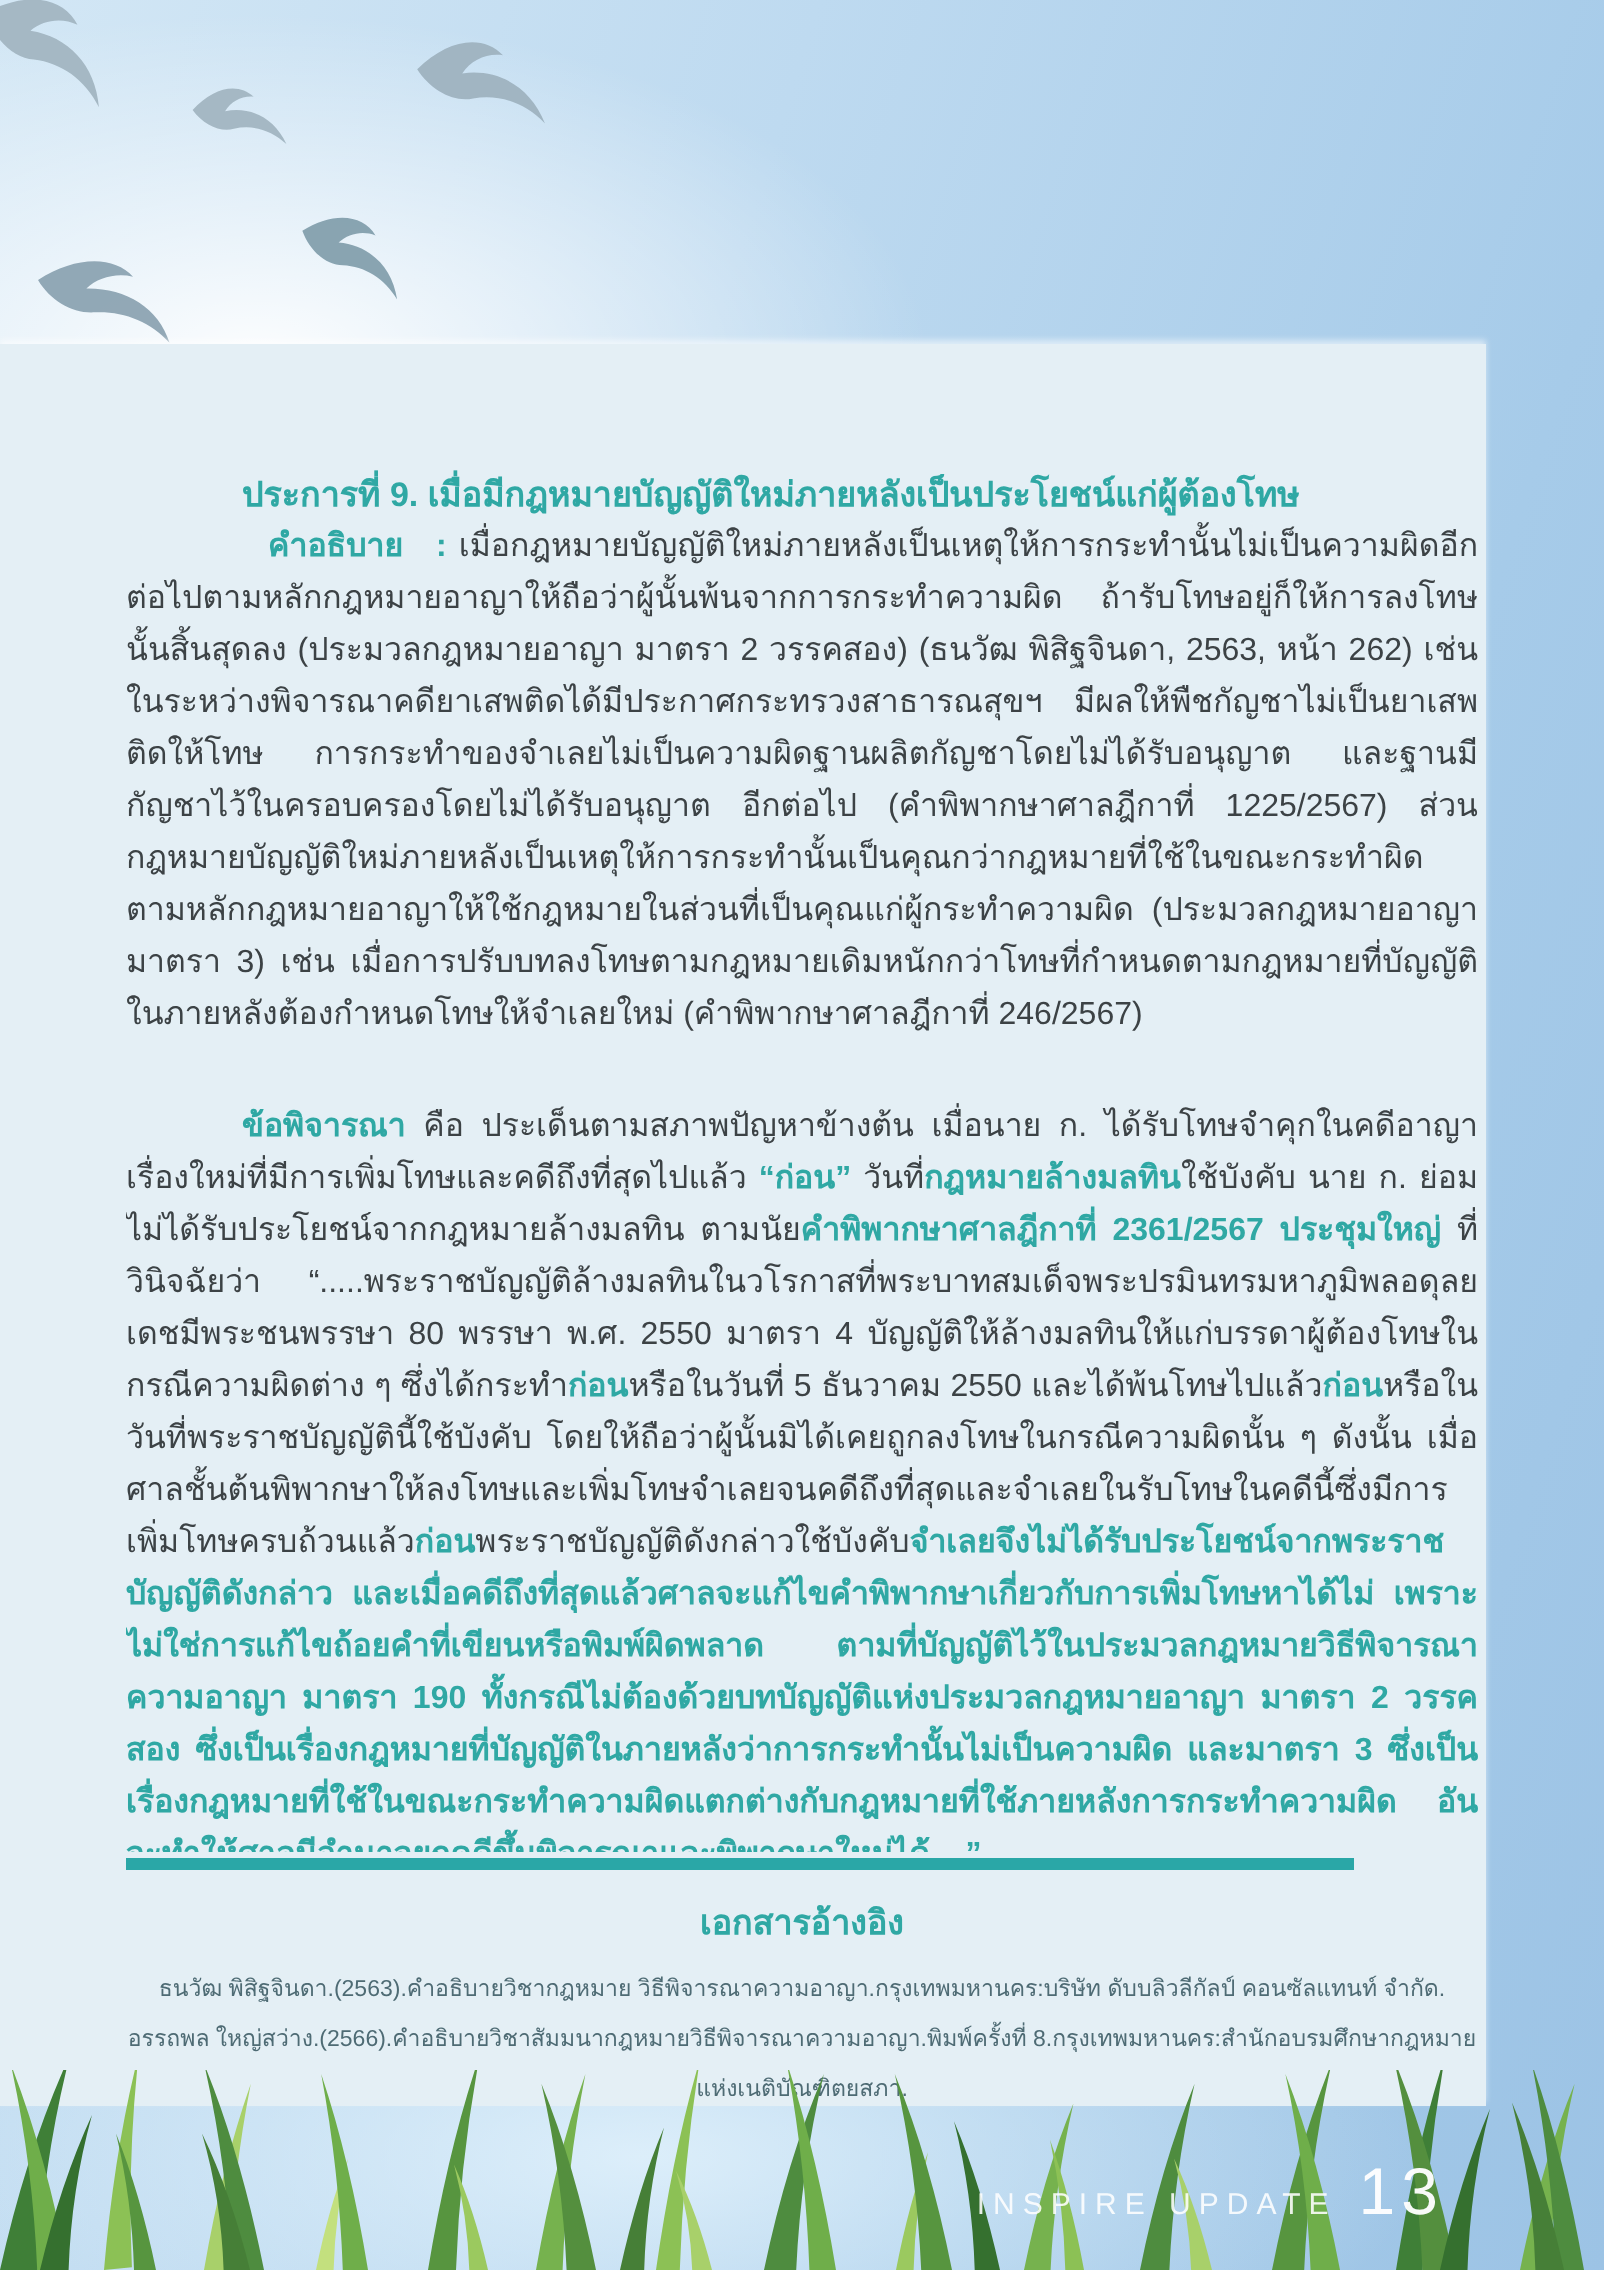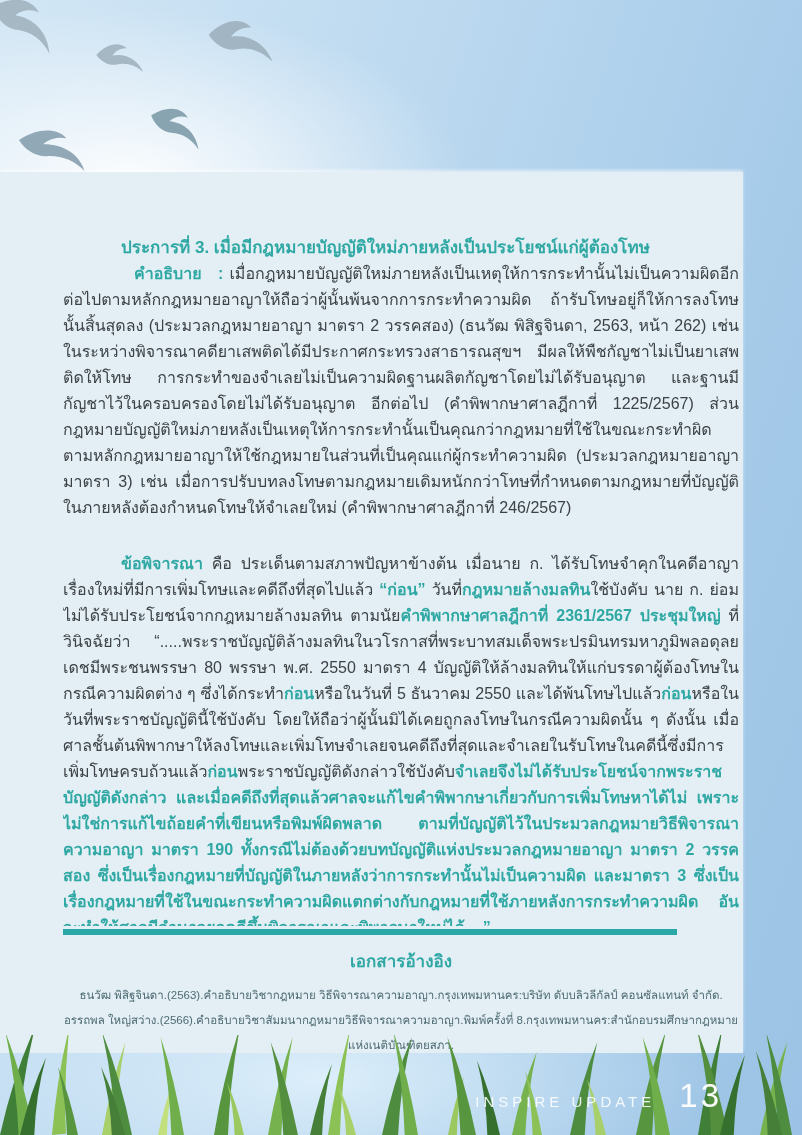--- a/index.html
+++ b/index.html
@@ -35,21 +35,21 @@
   }
   .refs{position:absolute;left:63px;top:947px;width:676px;text-align:center;}
   .refs h2{
     margin:0 0 9px;font-size:17px;font-weight:bold;
     color:var(--accent-teal,#2fa8a4);
   }
   .refs p{margin:0;font-size:11.5px;line-height:25px;color:var(--reference-text,#4e6b74);}
   .grass{position:absolute;left:0;bottom:0;z-index:3;pointer-events:none;}
   .footer{
     position:absolute;right:80px;bottom:20px;z-index:5;
-    display:flex;align-items:baseline;gap:24px;color:var(--footer-text,#ffffff);
+    display:flex;align-items:baseline;gap:11px;color:var(--footer-text,#ffffff);
   }
   .footer .brand{font-size:15px;letter-spacing:4px;opacity:.88;}
   .footer .num{font-size:33px;letter-spacing:3px;opacity:.96;}
 </style>
 </head>
 <body>
 
 <div class="page">
 
   <svg class="birds" width="420" height="200" viewBox="0 0 420 200">
@@ -69,21 +69,21 @@
       <use href="#gull" transform="translate(146,98) scale(1.35) rotate(10)"></use>
     </g>
     <g fill="#8da4b3" opacity="0.95">
       <use href="#gull" transform="translate(10,122) scale(1.75,1.45) rotate(4)"></use>
     </g>
   </svg>
 
   <div class="panel"></div>
 
   <div class="article">
-    <h1>ประการที่ 3. เมื่อมีกฎหมายบัญญัติใหม่ภายหลังเป็นประโยชน์แก่ผู้ต้องโทษ</h1>
+    <h1>ประการที่ 9. เมื่อมีกฎหมายบัญญัติใหม่ภายหลังเป็นประโยชน์แก่ผู้ต้องโทษ</h1>
     <p class="para"><span class="accent label">คำอธิบาย :</span><span>เมื่อกฎหมายบัญญัติใหม่ภายหลังเป็นเหตุให้การกระทำนั้นไม่เป็นความผิดอีกต่อไปตามหลักกฎหมายอาญาให้ถือว่าผู้นั้นพ้นจากการกระทำความผิด ถ้ารับโทษอยู่ก็ให้การลงโทษนั้นสิ้นสุดลง (ประมวลกฎหมายอาญา มาตรา 2 วรรคสอง) (ธนวัฒ พิสิฐจินดา, 2563, หน้า 262) เช่น ในระหว่างพิจารณาคดียาเสพติดได้มีประกาศกระทรวงสาธารณสุขฯ มีผลให้พืชกัญชาไม่เป็นยาเสพติดให้โทษ การกระทำของจำเลยไม่เป็นความผิดฐานผลิตกัญชาโดยไม่ได้รับอนุญาต และฐานมีกัญชาไว้ในครอบครองโดยไม่ได้รับอนุญาต อีกต่อไป (คำพิพากษาศาลฎีกาที่ 1225/2567) ส่วนกฎหมายบัญญัติใหม่ภายหลังเป็นเหตุให้การกระทำนั้นเป็นคุณกว่ากฎหมายที่ใช้ในขณะกระทำผิด ตามหลักกฎหมายอาญาให้ใช้กฎหมายในส่วนที่เป็นคุณแก่ผู้กระทำความผิด (ประมวลกฎหมายอาญา มาตรา 3) เช่น เมื่อการปรับบทลงโทษตามกฎหมายเดิมหนักกว่าโทษที่กำหนดตามกฎหมายที่บัญญัติในภายหลังต้องกำหนดโทษให้จำเลยใหม่ (คำพิพากษาศาลฎีกาที่ 246/2567)</span></p>
     <p class="para"><span class="accent">ข้อพิจารณา</span><span> คือ ประเด็นตามสภาพปัญหาข้างต้น เมื่อนาย ก. ได้รับโทษจำคุกในคดีอาญาเรื่องใหม่ที่มีการเพิ่มโทษและคดีถึงที่สุดไปแล้ว </span><span class="accent">“ก่อน”</span><span> วันที่</span><span class="accent">กฎหมายล้างมลทิน</span><span>ใช้บังคับ นาย ก. ย่อมไม่ได้รับประโยชน์จากกฎหมายล้างมลทิน ตามนัย</span><span class="accent">คำพิพากษาศาลฎีกาที่ 2361/2567 ประชุมใหญ่</span><span> ที่วินิจฉัยว่า “.....พระราชบัญญัติล้างมลทินในวโรกาสที่พระบาทสมเด็จพระปรมินทรมหาภูมิพลอดุลยเดชมีพระชนพรรษา 80 พรรษา พ.ศ. 2550 มาตรา 4 บัญญัติให้ล้างมลทินให้แก่บรรดาผู้ต้องโทษในกรณีความผิดต่าง ๆ ซึ่งได้กระทำ</span><span class="accent">ก่อน</span><span>หรือในวันที่ 5 ธันวาคม 2550 และได้พ้นโทษไปแล้ว</span><span class="accent">ก่อน</span><span>หรือในวันที่พระราชบัญญัตินี้ใช้บังคับ โดยให้ถือว่าผู้นั้นมิได้เคยถูกลงโทษในกรณีความผิดนั้น ๆ ดังนั้น เมื่อศาลชั้นต้นพิพากษาให้ลงโทษและเพิ่มโทษจำเลยจนคดีถึงที่สุดและจำเลยในรับโทษในคดีนี้ซึ่งมีการเพิ่มโทษครบถ้วนแล้ว</span><span class="accent">ก่อน</span><span>พระราชบัญญัติดังกล่าวใช้บังคับ</span><span class="accent">จำเลยจึงไม่ได้รับประโยชน์จากพระราชบัญญัติดังกล่าว และเมื่อคดีถึงที่สุดแล้วศาลจะแก้ไขคำพิพากษาเกี่ยวกับการเพิ่มโทษหาได้ไม่ เพราะไม่ใช่การแก้ไขถ้อยคำที่เขียนหรือพิมพ์ผิดพลาด ตามที่บัญญัติไว้ในประมวลกฎหมายวิธีพิจารณาความอาญา มาตรา 190 ทั้งกรณีไม่ต้องด้วยบทบัญญัติแห่งประมวลกฎหมายอาญา มาตรา 2 วรรคสอง ซึ่งเป็นเรื่องกฎหมายที่บัญญัติในภายหลังว่าการกระทำนั้นไม่เป็นความผิด และมาตรา 3 ซึ่งเป็นเรื่องกฎหมายที่ใช้ในขณะกระทำความผิดแตกต่างกับกฎหมายที่ใช้ภายหลังการกระทำความผิด อันจะทำให้ศาลมีอำนาจยกคดีขึ้นพิจารณาและพิพากษาใหม่ได้....”</span></p>
 
   </div>
 
   <div class="divider"></div>
 
   <div class="refs">
     <h2>เอกสารอ้างอิง</h2>
     <p>ธนวัฒ พิสิฐจินดา.(2563).คำอธิบายวิชากฎหมาย วิธีพิจารณาความอาญา.กรุงเทพมหานคร:บริษัท ดับบลิวลีกัลป์ คอนซัลแทนท์ จำกัด.</p>

